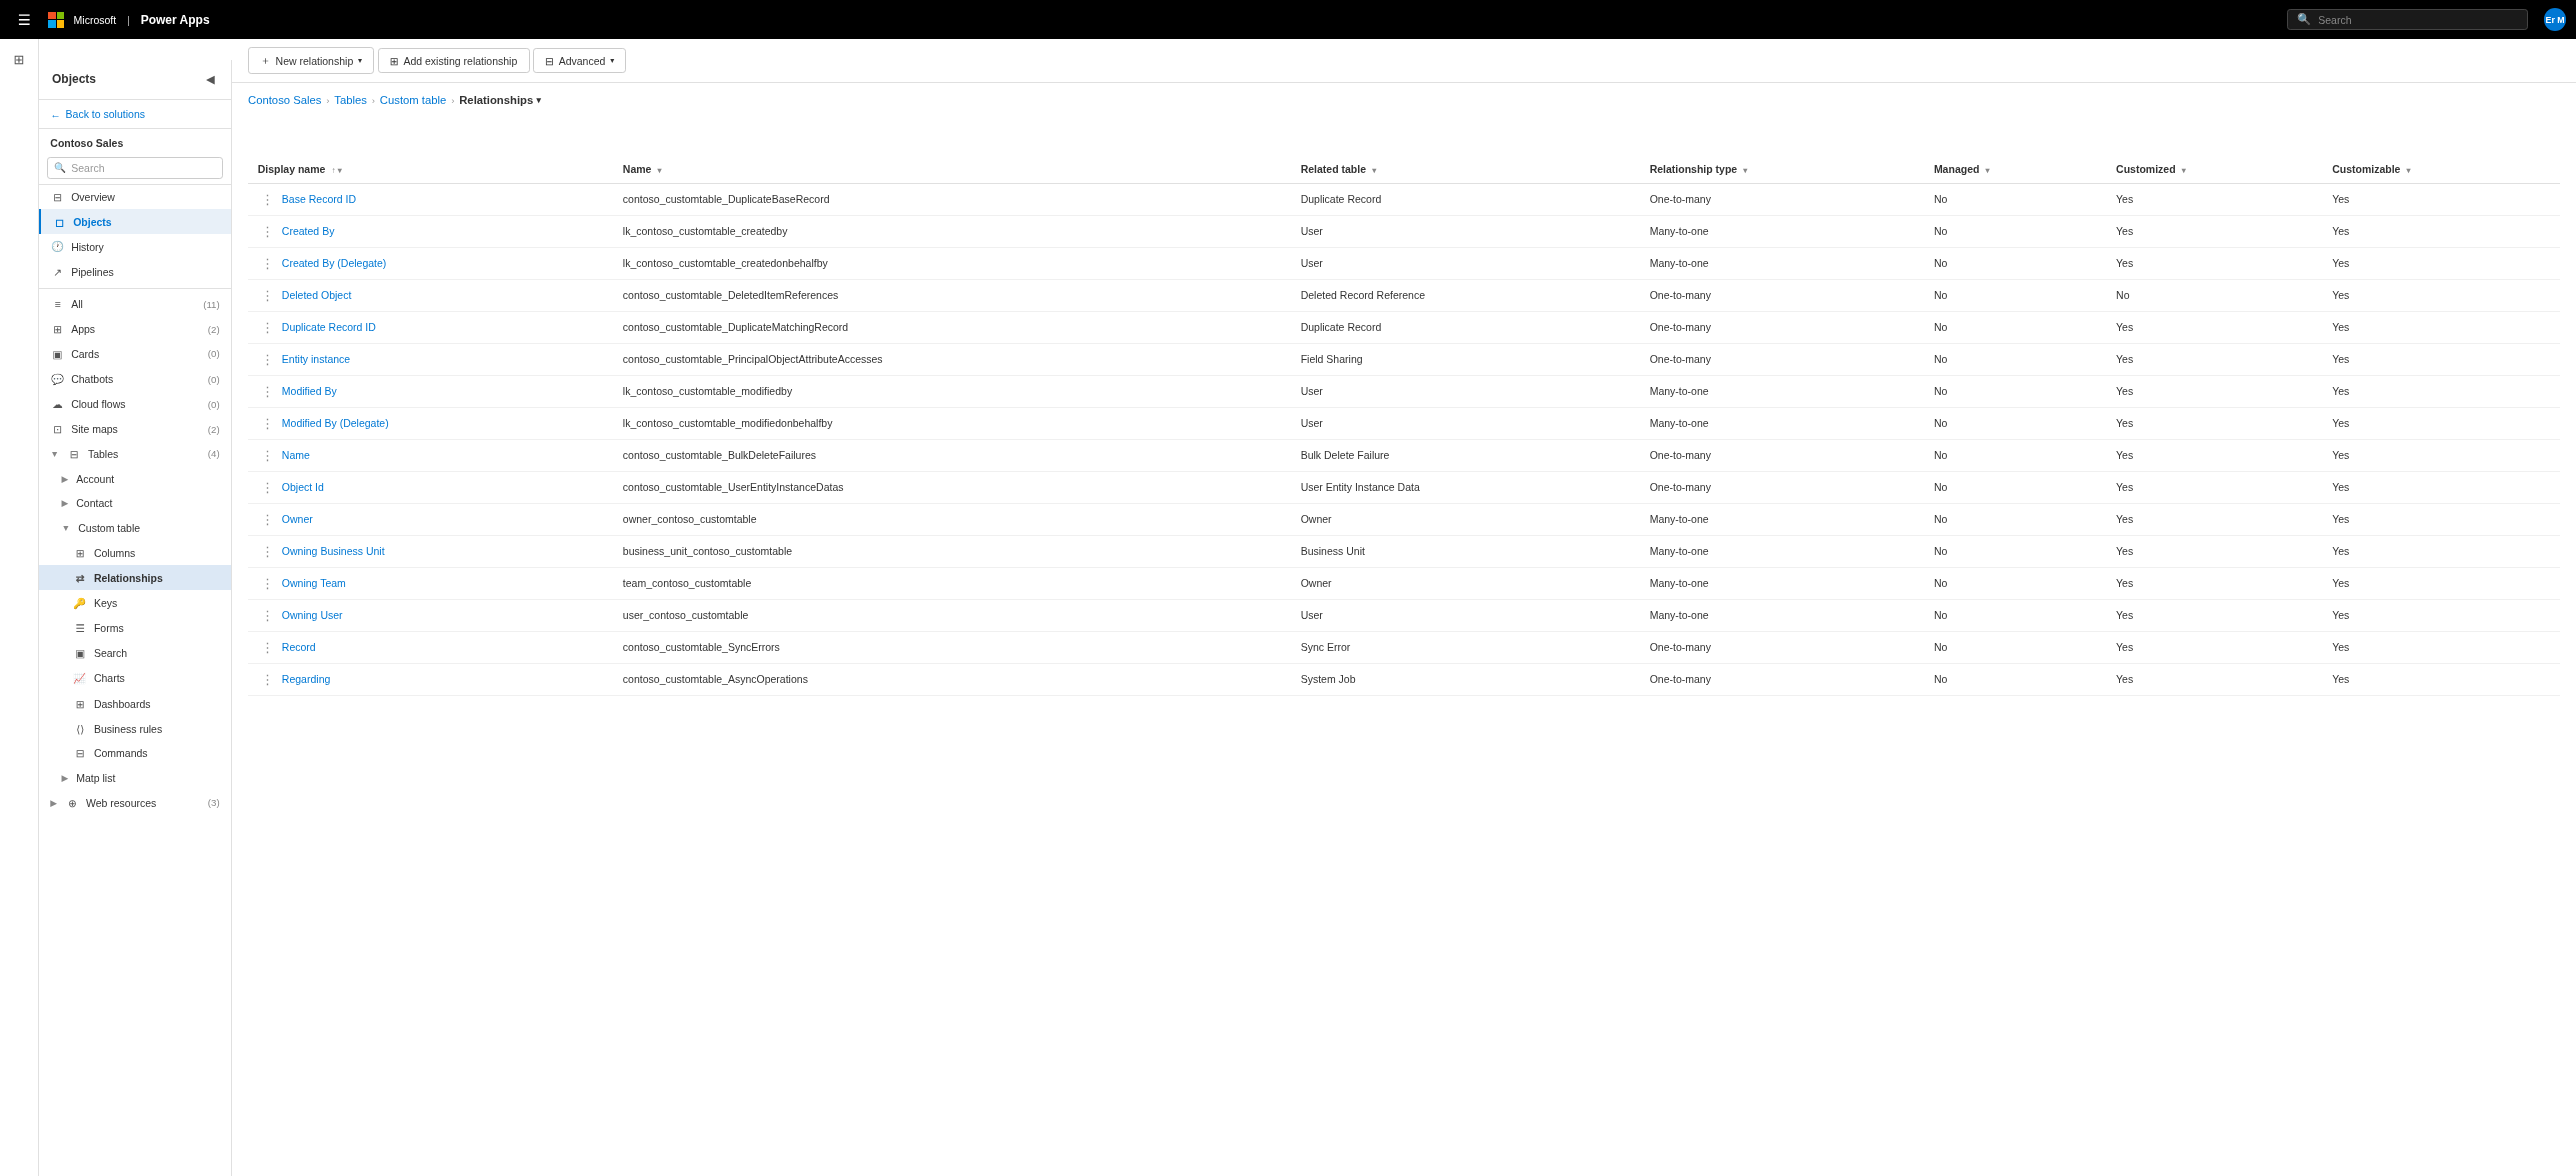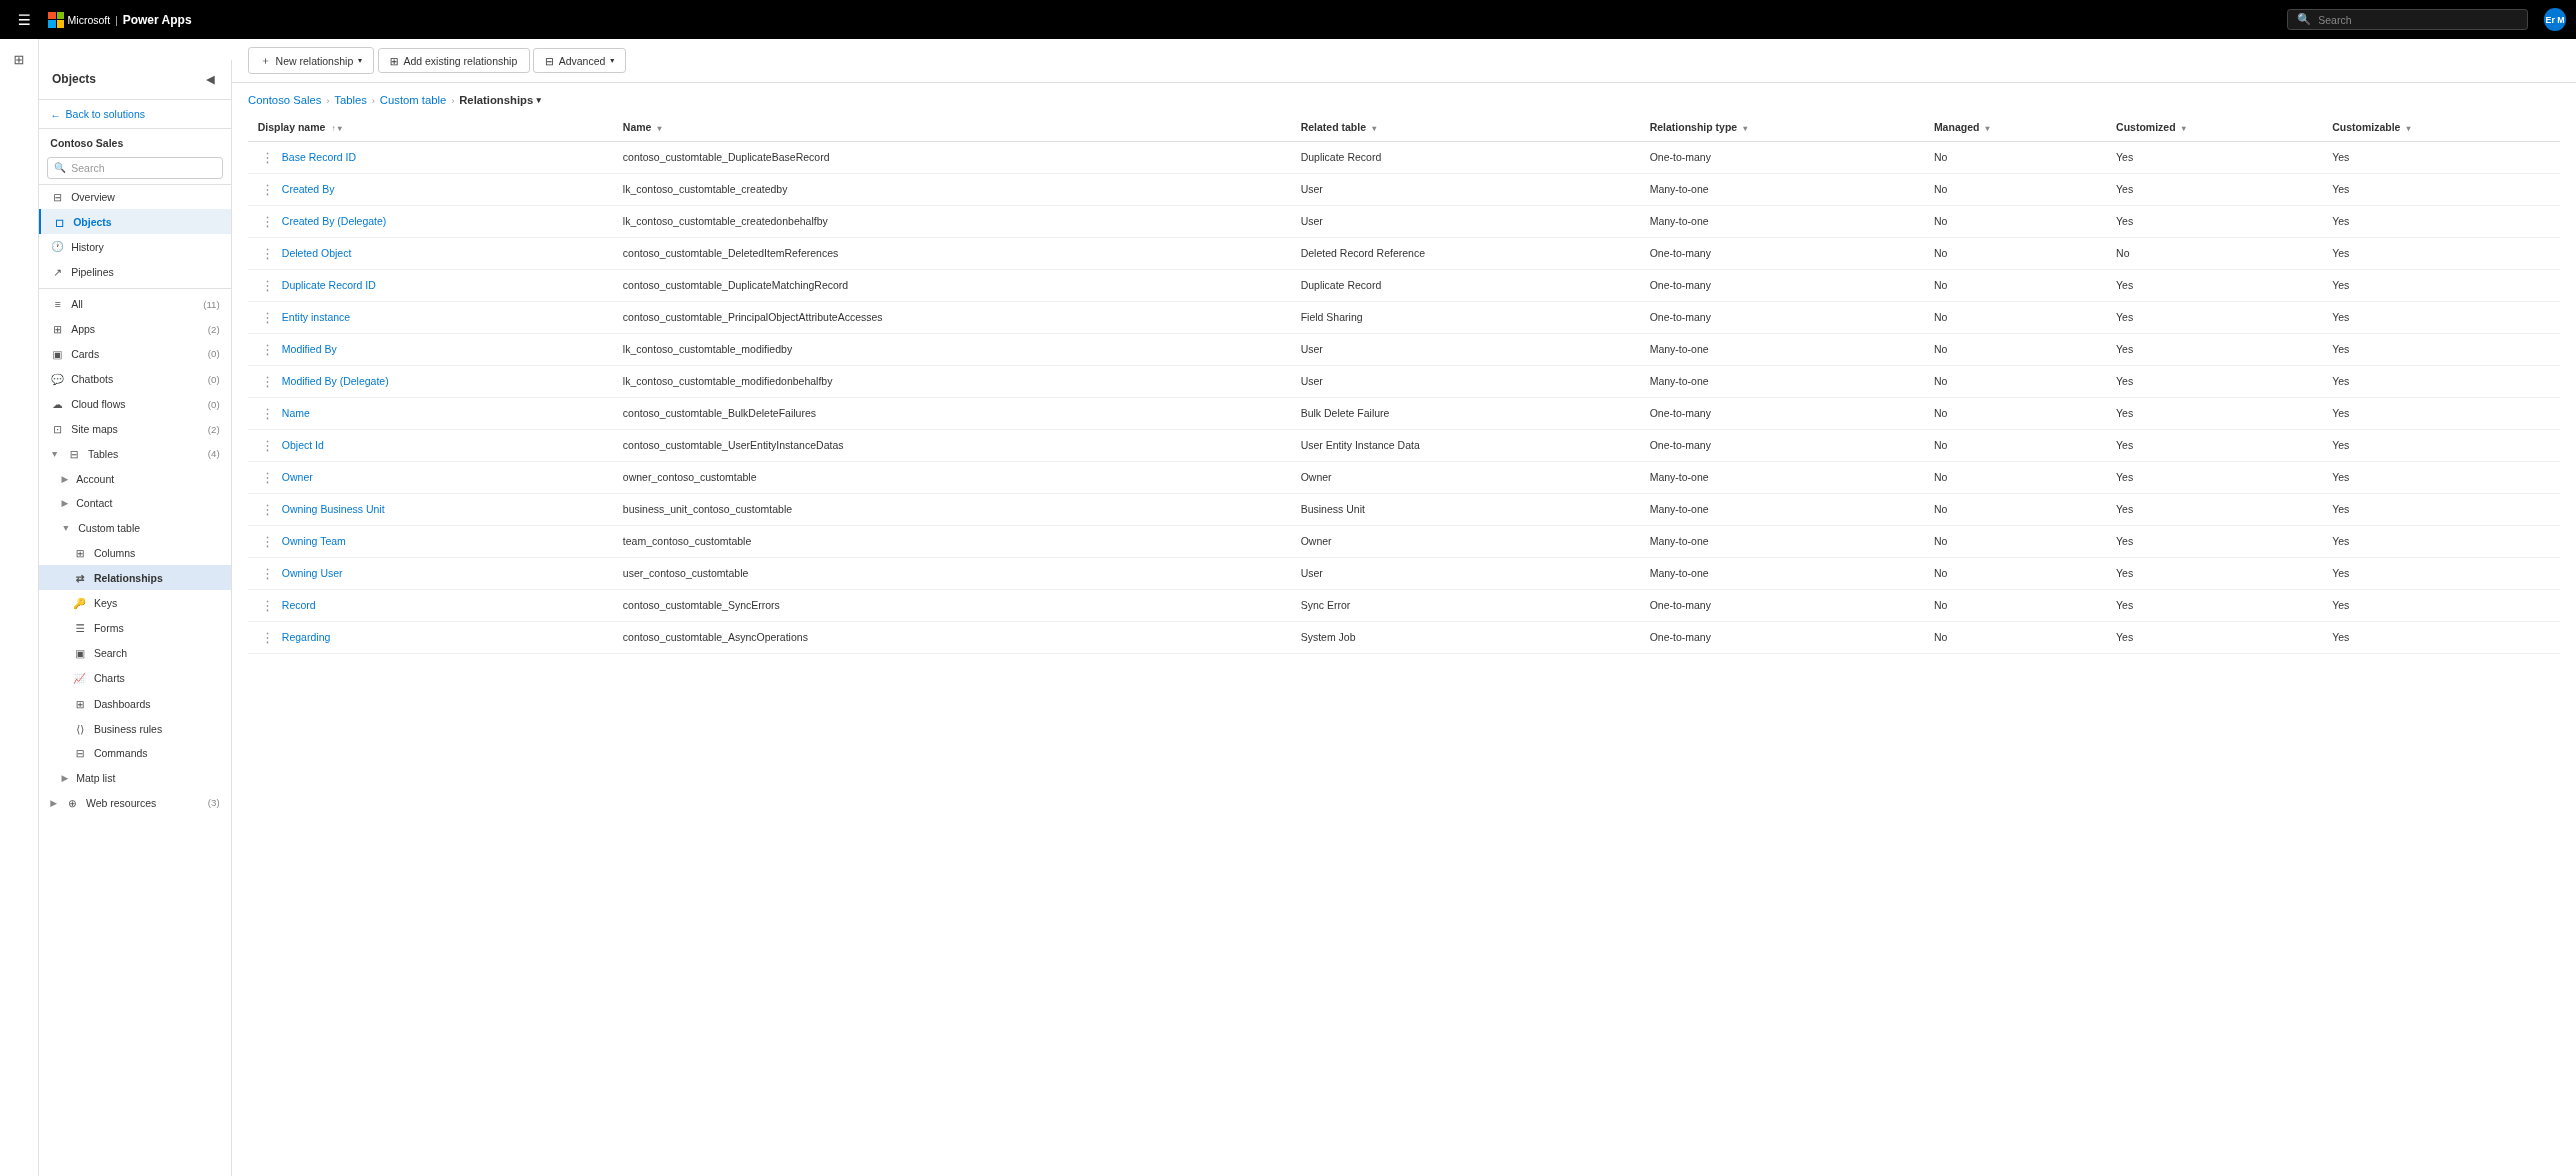--- a/index.html
+++ b/index.html
@@ -9,21 +9,21 @@
     .top-nav {
       background: #000;
       height: 39px;
       display: flex;
       align-items: center;
       padding: 0 9.7px;
       gap: 9.7px;
       flex-shrink: 0;
       color: #fff;
     }
-    .top-nav-logo { display: flex; align-items: center; gap: 0; }
+    .top-nav-logo { display: flex; align-items: center; gap: 6px; }
     .ms-logo { display: flex; align-items: center; gap: 0; }
     .ms-logo-squares { display: grid; grid-template-columns: 1fr 1fr; gap: 0.8px; width: 16px; height: 16px; }
     .ms-logo-squares div:nth-child(1) { background: #f35325; }
     .ms-logo-squares div:nth-child(2) { background: #81bc06; }
     .ms-logo-squares div:nth-child(3) { background: #05a6f0; }
     .ms-logo-squares div:nth-child(4) { background: #ffba08; }
     .top-nav-title { font-size: 12px; font-weight: 700; color: #fff; }
     .top-nav-search {
       margin-left: auto;
       background: #1a1a1a;
@@ -189,21 +189,21 @@
       font-size: 11.3px;
       color: #555;
       flex-shrink: 0;
     }
     .breadcrumb-item { color: #0078d4; cursor: pointer; }
     .breadcrumb-sep { color: #999; font-size: 9.7px; }
     .breadcrumb-current { font-weight: 700; color: #333; display: flex; align-items: center; gap: 3.2px; }
 
     
     .table-container { flex: 1; overflow-y: auto; padding: 0 16px; }
-    .data-table { width: 100%; border-collapse: collapse; }
+    .data-table { width: 100%; border-collapse: collapse; margin-top: 42px; }
     .data-table th {
       text-align: left;
       padding: 8px 9.7px;
       font-size: 10.5px;
       font-weight: 600;
       color: #333;
       border-bottom: 1.6px solid #e0e0e0;
       white-space: nowrap;
       background: #fff;
       position: sticky;

